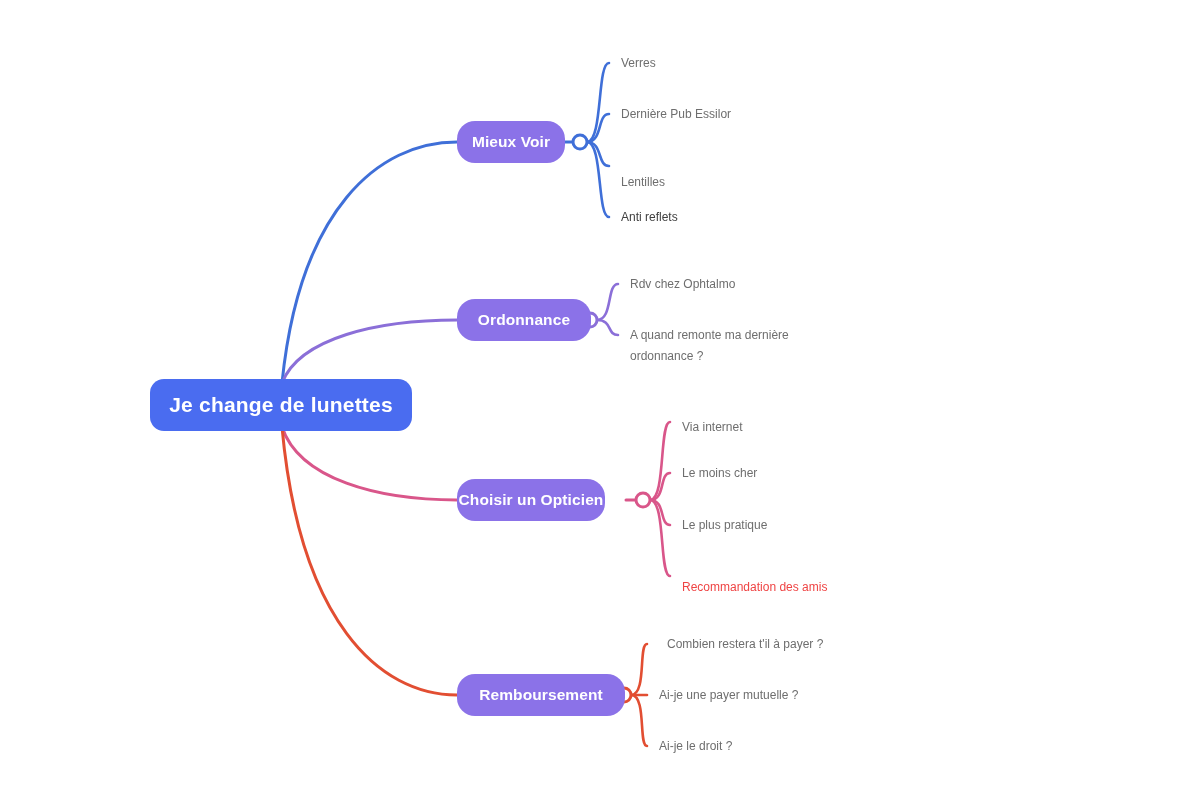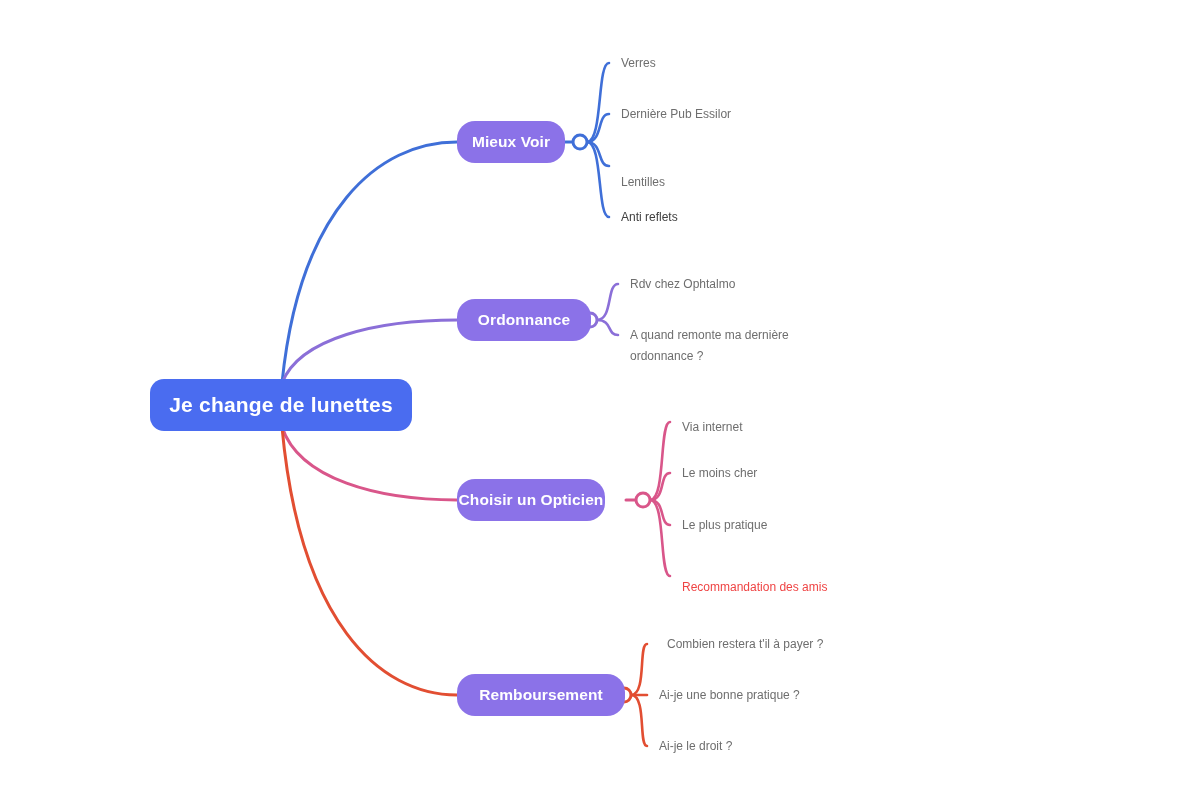--- a/index.html
+++ b/index.html
@@ -106,17 +106,17 @@
       <div class="leaf" style="left: 630px; top: 274px; color: rgb(110, 110, 110);">Rdv chez Ophtalmo</div>
       <div class="leaf" style="left: 630px; top: 325px; color: rgb(110, 110, 110);">A quand remonte ma dernière
 ordonnance ?</div>
       <div class="node branch-node" style="left: 457px; top: 479px; width: 148px; height: 42px; background: rgb(139, 114, 232);">Choisir un Opticien</div>
       <div class="leaf" style="left: 682px; top: 417px; color: rgb(110, 110, 110);">Via internet</div>
       <div class="leaf" style="left: 682px; top: 463px; color: rgb(110, 110, 110);">Le moins cher</div>
       <div class="leaf" style="left: 682px; top: 515px; color: rgb(110, 110, 110);">Le plus pratique</div>
       <div class="leaf" style="left: 682px; top: 566px; color: #ef4444; margin-top: 11px;">Recommandation des amis</div>
       <div class="node branch-node" style="left: 457px; top: 674px; width: 168px; height: 42px; background: rgb(139, 114, 232);">Remboursement</div>
       <div class="leaf" style="left: 659px; top: 634px; color: rgb(110, 110, 110); margin-left: 8px;">Combien restera t'il à payer ?</div>
-      <div class="leaf" style="left: 659px; top: 685px; color: rgb(110, 110, 110);">Ai-je une bonne pratique ?</div>
+      <div class="leaf" style="left: 659px; top: 685px; color: rgb(110, 110, 110);">Ai-je une payer mutuelle ?</div>
       <div class="leaf" style="left: 659px; top: 736px; color: rgb(110, 110, 110); text-align: right;">Ai-je le droit ?</div>
     </div>
 
 </div>
 
 </body></html>

